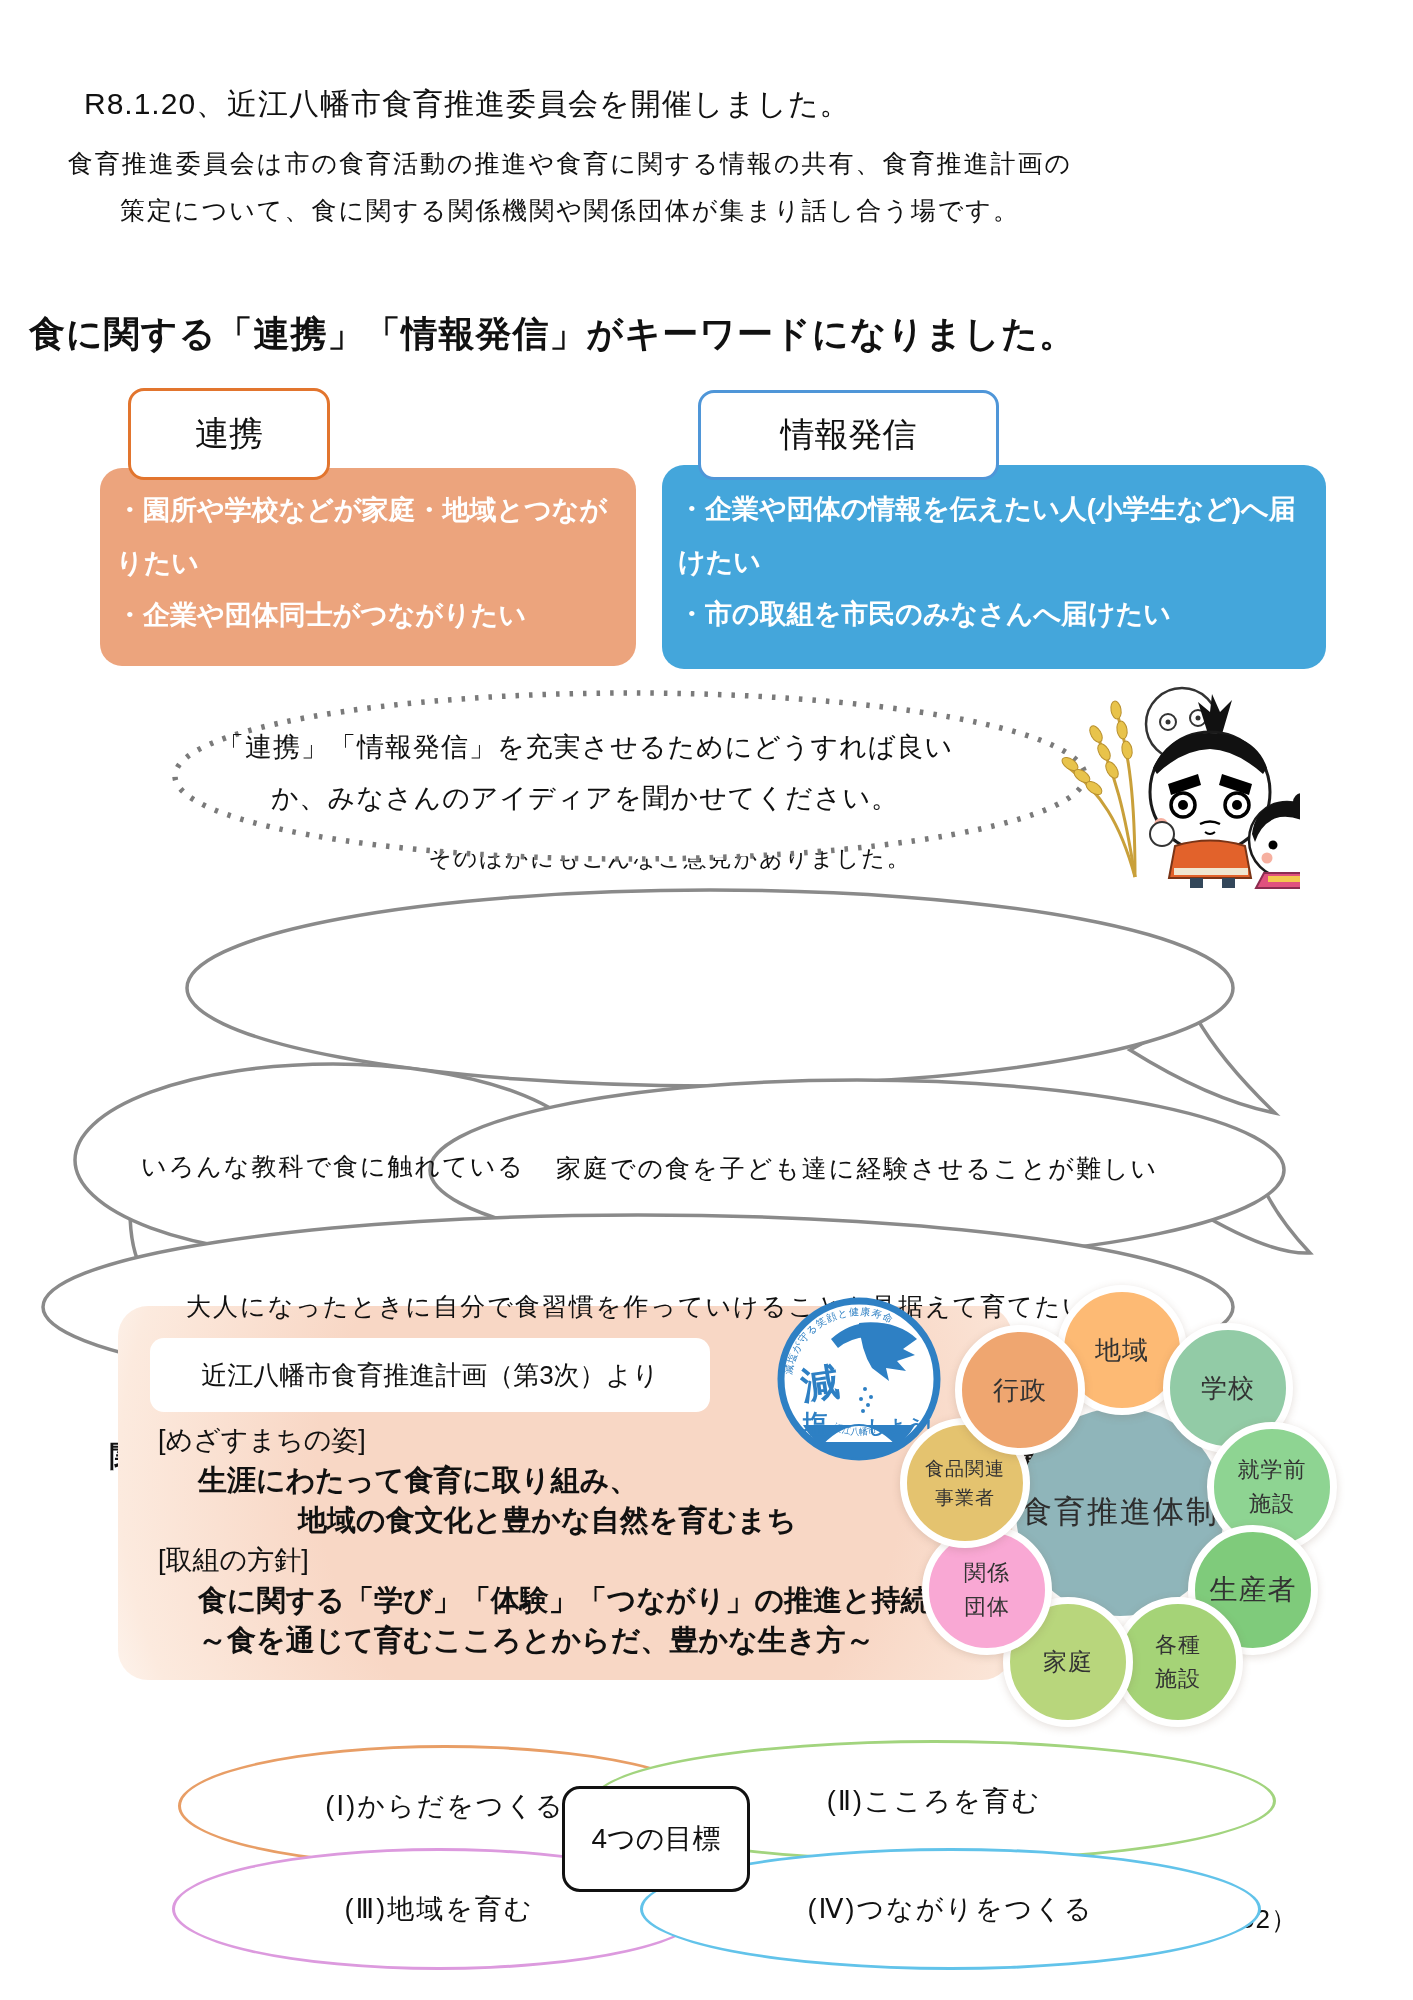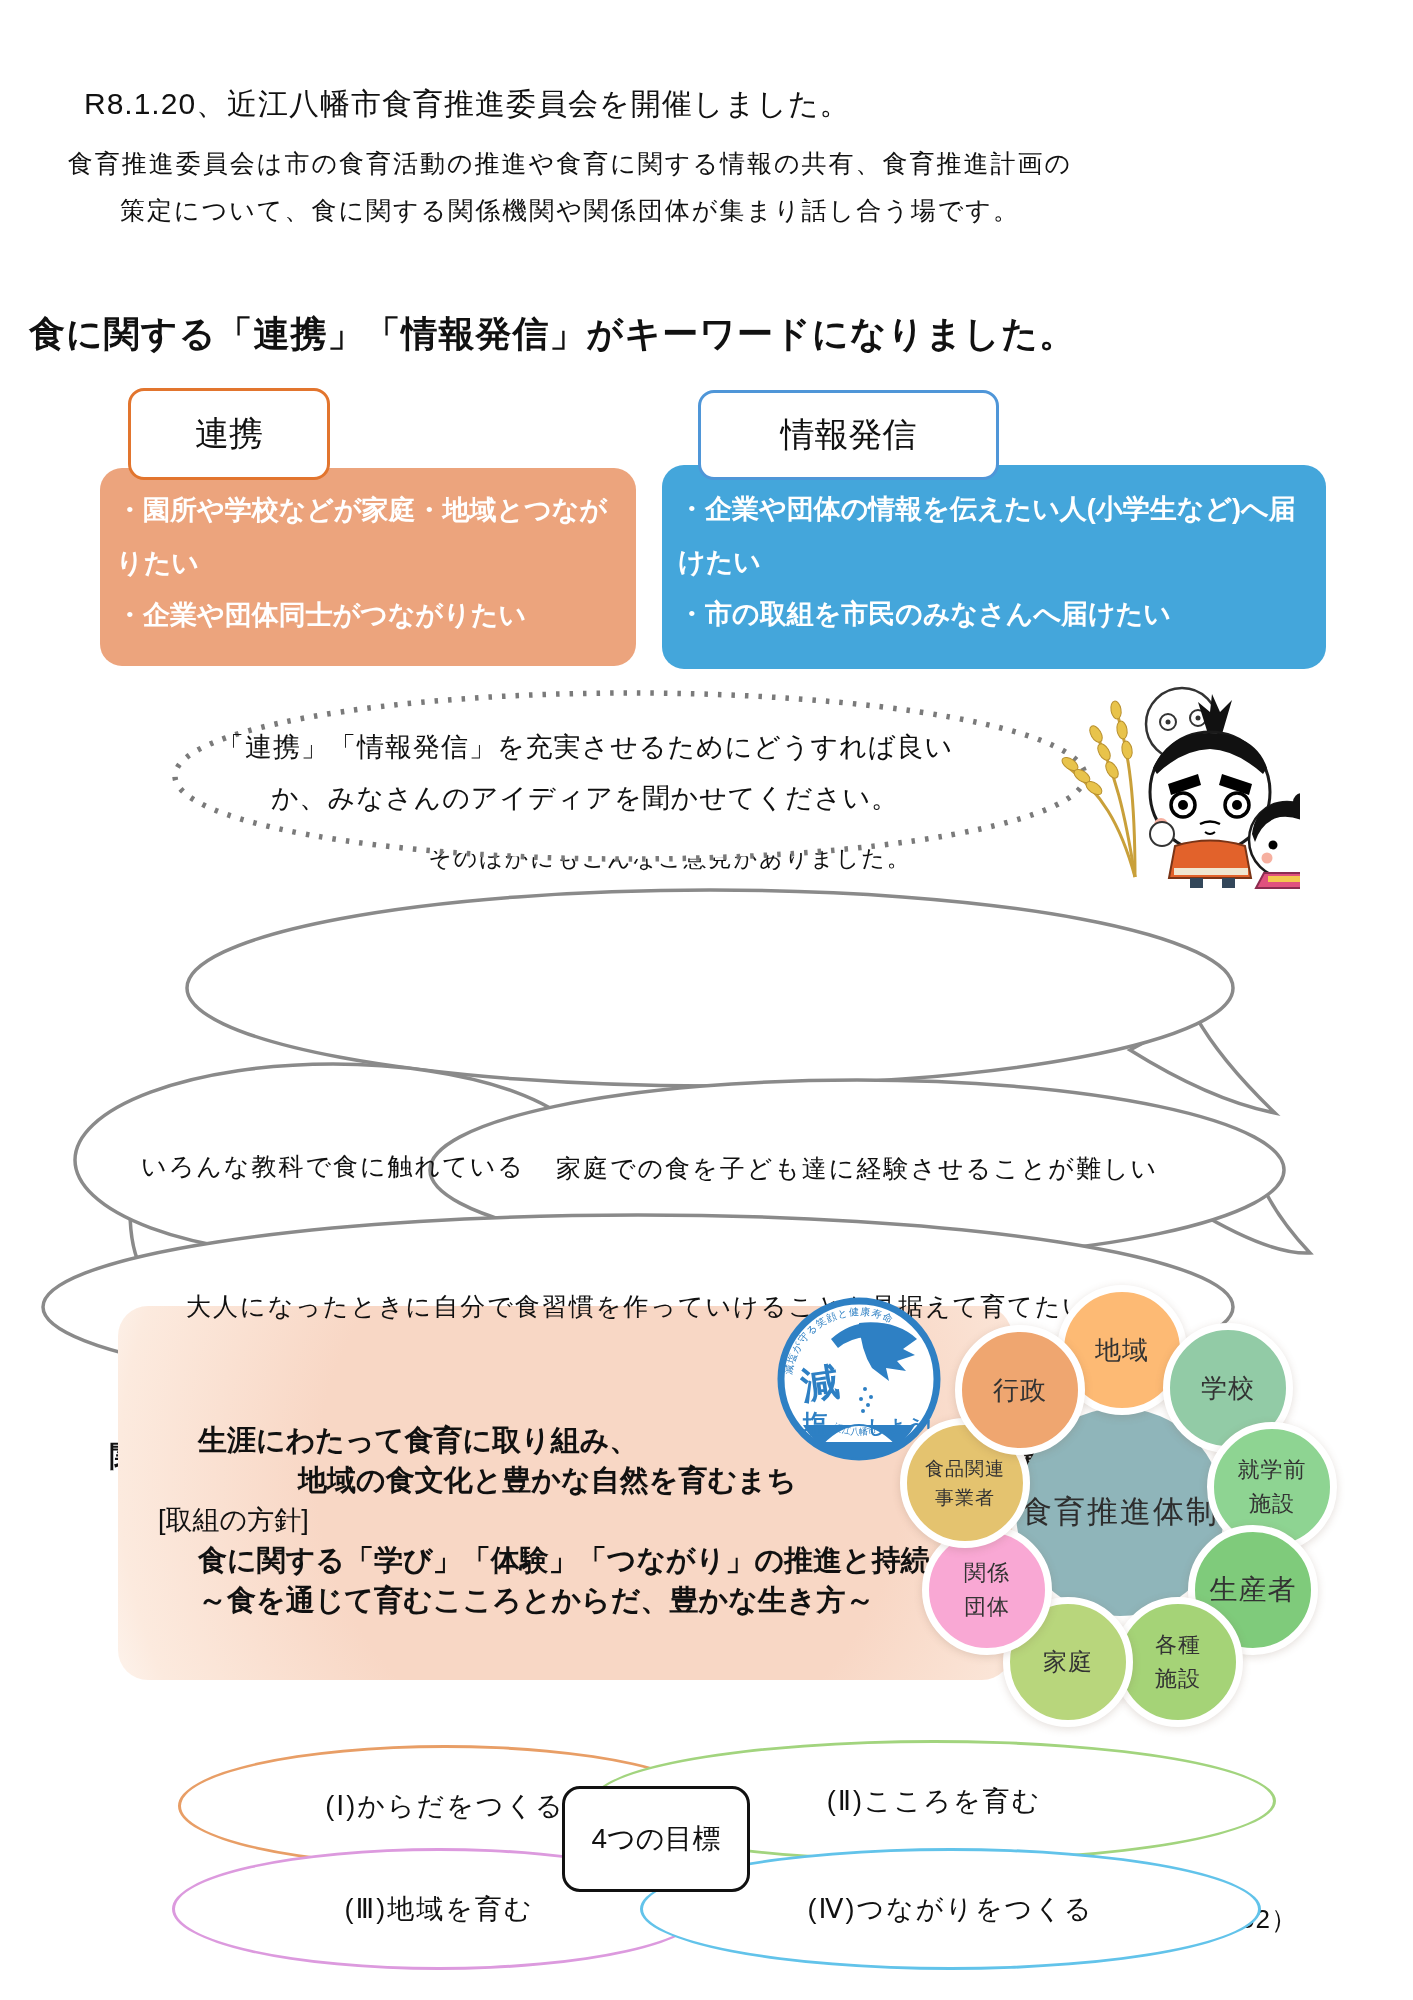--- a/index.html
+++ b/index.html
@@ -162,21 +162,23 @@
     <ellipse cx="600" cy="95" rx="595" ry="92" fill="#fff" stroke="#8a8a8a" stroke-width="3.5"></ellipse>
   </svg>
   <div class="abs ctr bubble-text" style="left:93px;top:1290px;width:1090px;">大人になったときに自分で食習慣を作っていけることを見据えて育てたい</div>
 
   <div class="abs ctr" id="summary">
     <div>関係者が目的を共有し、それぞれの活動が“つながり”、新たな体験活動の場を“つく</div>
     <div>り”、地域に“伝えていく”ことで食育の取組の実行性が高まります。</div>
   </div>
 
   <div class="abs" id="plan-box"></div>
+  <div class="abs" id="plan-label">近江八幡市食育推進計画（第3次）より</div>
   <div class="abs" id="plan-text">
+    <div>[めざすまちの姿]</div>
     <div class="b">生涯にわたって食育に取り組み、</div>
     <div class="b b2">地域の食文化と豊かな自然を育むまち</div>
     <div>[取組の方針]</div>
     <div class="b">食に関する「学び」「体験」「つながり」の推進と持続</div>
     <div class="b">～食を通じて育むこころとからだ、豊かな生き方～</div>
   </div>
 
   <svg class="abs" style="left:773px;top:1293px;z-index:2;" width="172" height="172" viewBox="0 0 172 172">
     <circle cx="86" cy="86" r="78" fill="#fff" stroke="#2E80C4" stroke-width="7"></circle>
     <defs>

